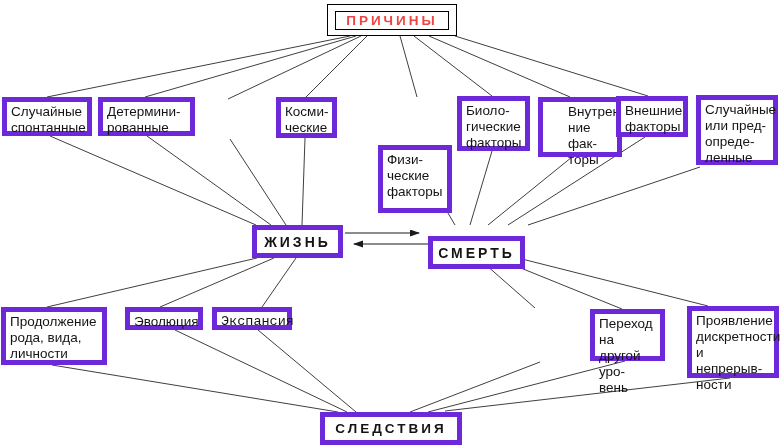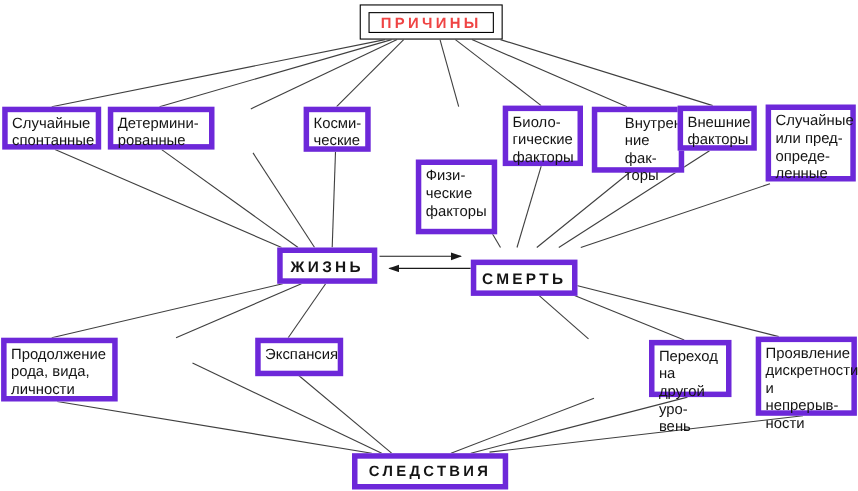--- a/index.html
+++ b/index.html
@@ -105,21 +105,22 @@
 или пред-
 опреде-
 ленные</div>
 
   <div class="node hub" style="left:252px;top:225px;width:91px;height:33px;">ЖИЗНЬ</div>
   <div class="node hub" style="left:428px;top:225px;width:97px;height:33px;margin-top:11px;">СМЕРТЬ</div>
 
   <div class="node" style="left:1px;top:307px;width:106px;height:58px;">Продолжение
 рода, вида,
 личности</div>
-  <div class="node" style="left:232px;top:307px;width:80px;height:35px;">Экспансия</div>
+  <div class="node" style="left:125px;top:307px;width:78px;height:23px;">Эволюция</div>
+  <div class="node" style="left:212px;top:307px;width:80px;height:23px;font-family:Liberation Mono, monospace;">Экспансия</div>
   <div class="node" style="left:590px;top:309px;width:75px;height:52px;">Переход на
 другой уро-
 вень</div>
   <div class="node" style="left:687px;top:306px;width:92px;height:72px;">Проявление
 дискретности
 и непрерыв-
 ности</div>
 
   <div class="node hub" style="left:320px;top:412px;width:142px;height:33px;font-size:13.5px;">СЛЕДСТВИЯ</div>
 

